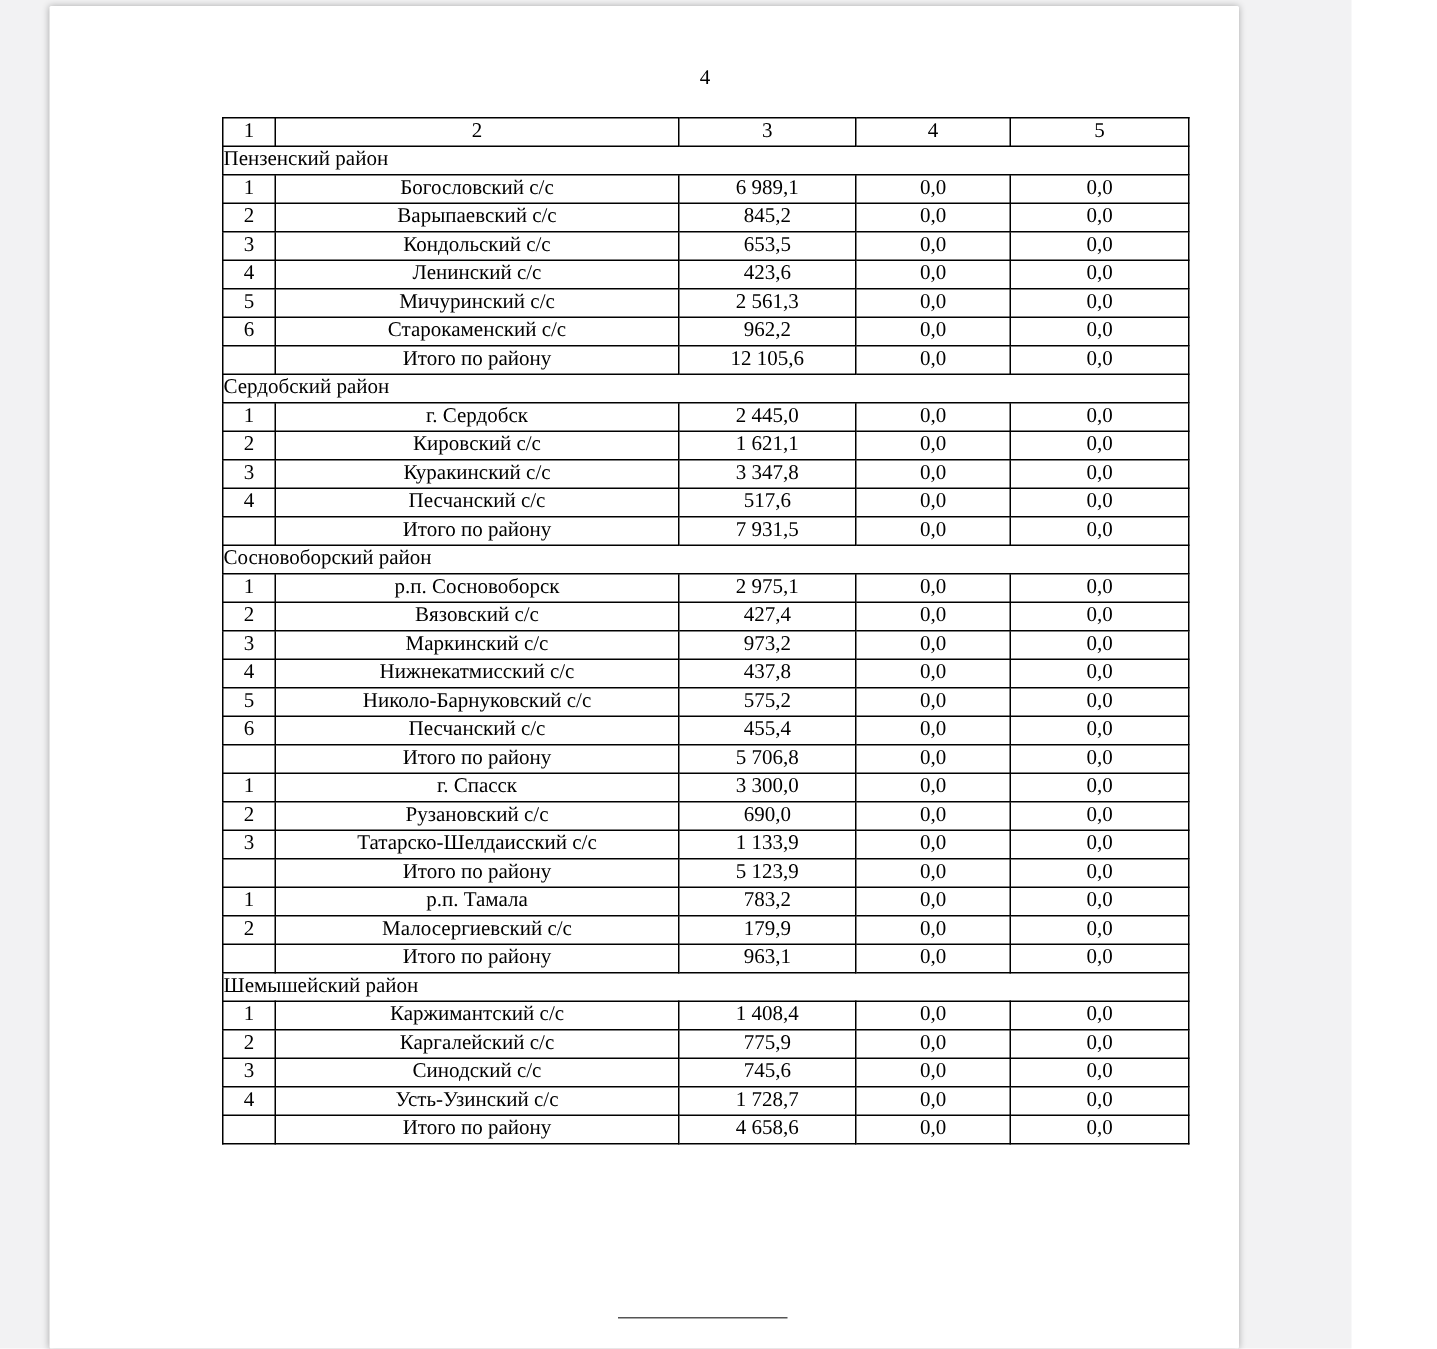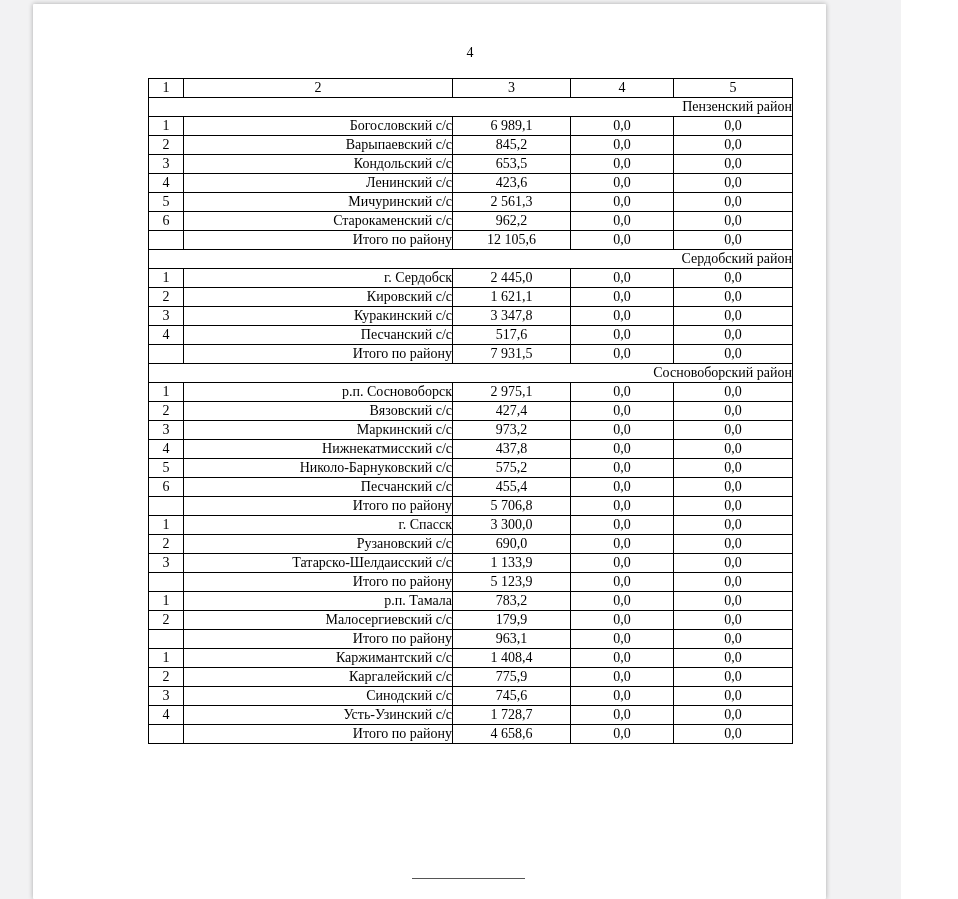--- a/index.html
+++ b/index.html
@@ -46,23 +46,23 @@
     color: #000;
     height: 18px;
     padding: 0;
     line-height: 1.1;
     vertical-align: middle;
     overflow: hidden;
     white-space: nowrap;
   }
   td.hcell    { text-align: center; }
   td.num      { text-align: center; }
-  td.name     { text-align: right; padding-left: 6px; padding-right: 3px; }
+  td.name     { text-align: center; padding-left: 6px; padding-right: 3px; }
   td.val      { text-align: center; }
-  td.section  { text-align: right; }
+  td.section  { text-align: left; }
   .footnote-line {
     position: absolute;
     left: 379px; top: 874px;
     width: 113px; height: 0;
     border-top: 1px solid #555;
   }
 </style>
 </head>
 <body>
 
@@ -270,20 +270,23 @@
             <td class="val">0,0</td>
           </tr>
           <tr>
             <td class="num"></td>
             <td class="name">Итого по району</td>
             <td class="val">963,1</td>
             <td class="val">0,0</td>
             <td class="val">0,0</td>
           </tr>
           <tr>
+            <td class="section" colspan="5">Шемышейский район</td>
+          </tr>
+          <tr>
             <td class="num">1</td>
             <td class="name">Каржимантский с/с</td>
             <td class="val">1 408,4</td>
             <td class="val">0,0</td>
             <td class="val">0,0</td>
           </tr>
           <tr>
             <td class="num">2</td>
             <td class="name">Каргалейский с/с</td>
             <td class="val">775,9</td>

